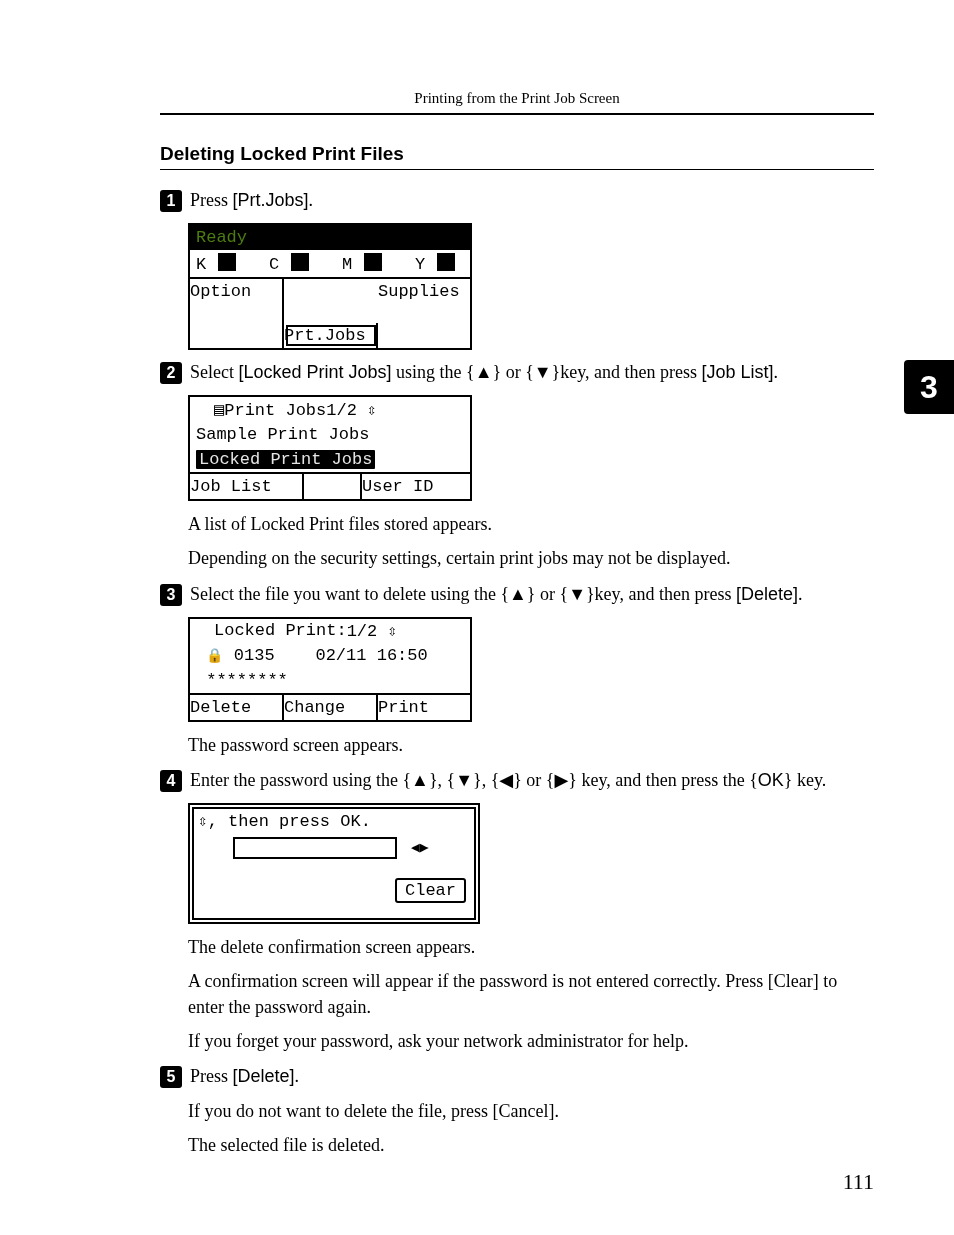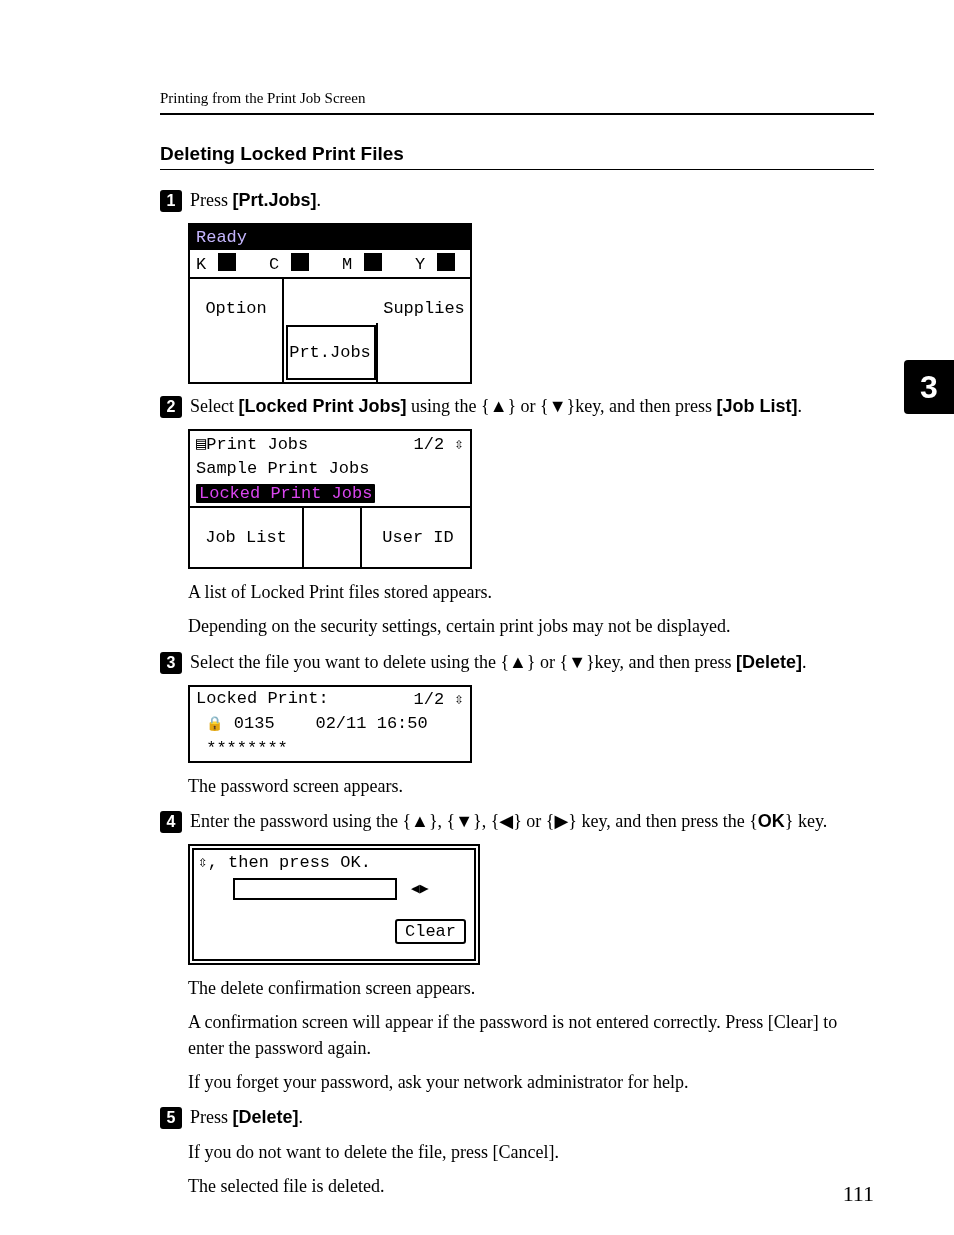--- a/index.html
+++ b/index.html
@@ -10,21 +10,21 @@
     color: #000;
     width: 954px;
   }
   .page {
     box-sizing: border-box;
     padding: 90px 80px 40px 160px;
     position: relative;
     min-height: 1235px;
   }
   .running-head {
-    text-align: left;
+    text-align: center;
     font-size: 15px;
     margin-bottom: 6px;
   }
   .rule-heavy {
     border: none;
     border-top: 2px solid #000;
     margin: 0 0 28px 0;
   }
   .rule-light {
     border: none;
@@ -75,58 +75,57 @@
     justify-content: center;
     border-radius: 3px;
     margin-top: 2px;
   }
   .step-text {
     font-size: 18px;
     line-height: 1.4;
   }
   .step-text .bold {
     font-family: Arial, Helvetica, sans-serif;
-    font-weight: bold;
+    font-weight: normal;
   }
   .body-text {
     font-size: 18px;
     line-height: 1.45;
     margin: 8px 0 8px 28px;
   }
   .lcd {
     margin: 10px 0 10px 28px;
     border: 2.5px solid #000;
     width: 280px;
     font-family: 'Courier New', monospace;
     font-size: 17px;
     background: #fff;
   }
   .lcd .row { padding: 3px 6px; }
-  .lcd .inv { background: #000; color: #c4b5fd; }
+  .lcd .inv { background: #000; color: #4d7c0f; }
   .lcd .top-row {
     display: flex;
-    justify-content: space-between;
     align-items: center;
-    padding: 2px 6px;
+    padding: 2px 24px;
   }
   .lcd .hl {
     display: inline-block;
     background: #000;
-    color: #d946ef;
+    color: #e5e5e5;
     padding: 0 3px;
     border-radius: 1px;
   }
   .lcd-soft {
     display: flex;
     border-top: 2px solid #000;
   }
   .lcd-soft .btn {
     flex: 1;
-    text-align: center;
-    padding: 20px 0;
+    text-align: left;
+    padding: 3px 0;
     border-right: 2px solid #000;
     font-family: Liberation Mono, monospace;
   }
   .lcd-soft .btn:last-child { border-right: none; }
   .lcd-soft .btn.sel { outline: 2px solid #000; outline-offset: -4px; margin-top: 44px; }
   .icon-box {
     display: inline-block;
     width: 14px;
     height: 14px;
     border: 2px solid #000;
@@ -234,20 +233,25 @@
 
   <div class="lcd">
     <div class="top-row">
       <span>Locked Print:</span>
       <span><span>1/2</span> <span class="updown"></span></span>
     </div>
     <div class="row">
       &nbsp;<span class="lock"></span> <span>0135</span>&nbsp;&nbsp;&nbsp;&nbsp;<span>02/11 16:50</span>
     </div>
     <div class="row">&nbsp;<span>********</span></div>
+    <div class="lcd-soft">
+      <div class="btn">Delete</div>
+      <div class="btn">Change</div>
+      <div class="btn">Print</div>
+    </div>
   </div>
 
   <div class="body-text">The password screen appears.</div>
 
   <div class="step">
     <div class="step-line">
       <div class="step-num">4</div>
       <div class="step-text">
         <span>Enter the password using the {▲}, {▼}, {◀} or {▶} key, and then press the {</span><span class="bold">OK</span><span>} key.</span>
       </div>

